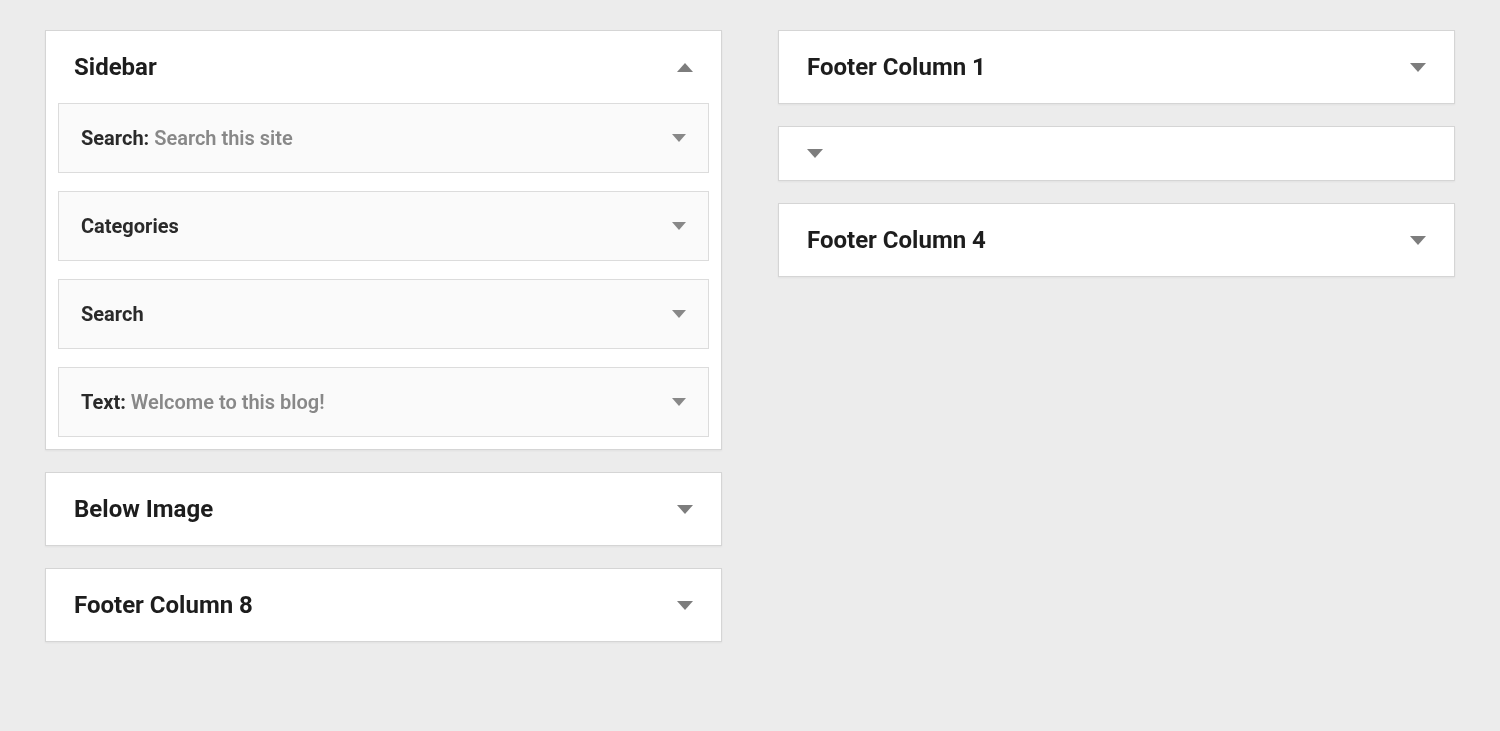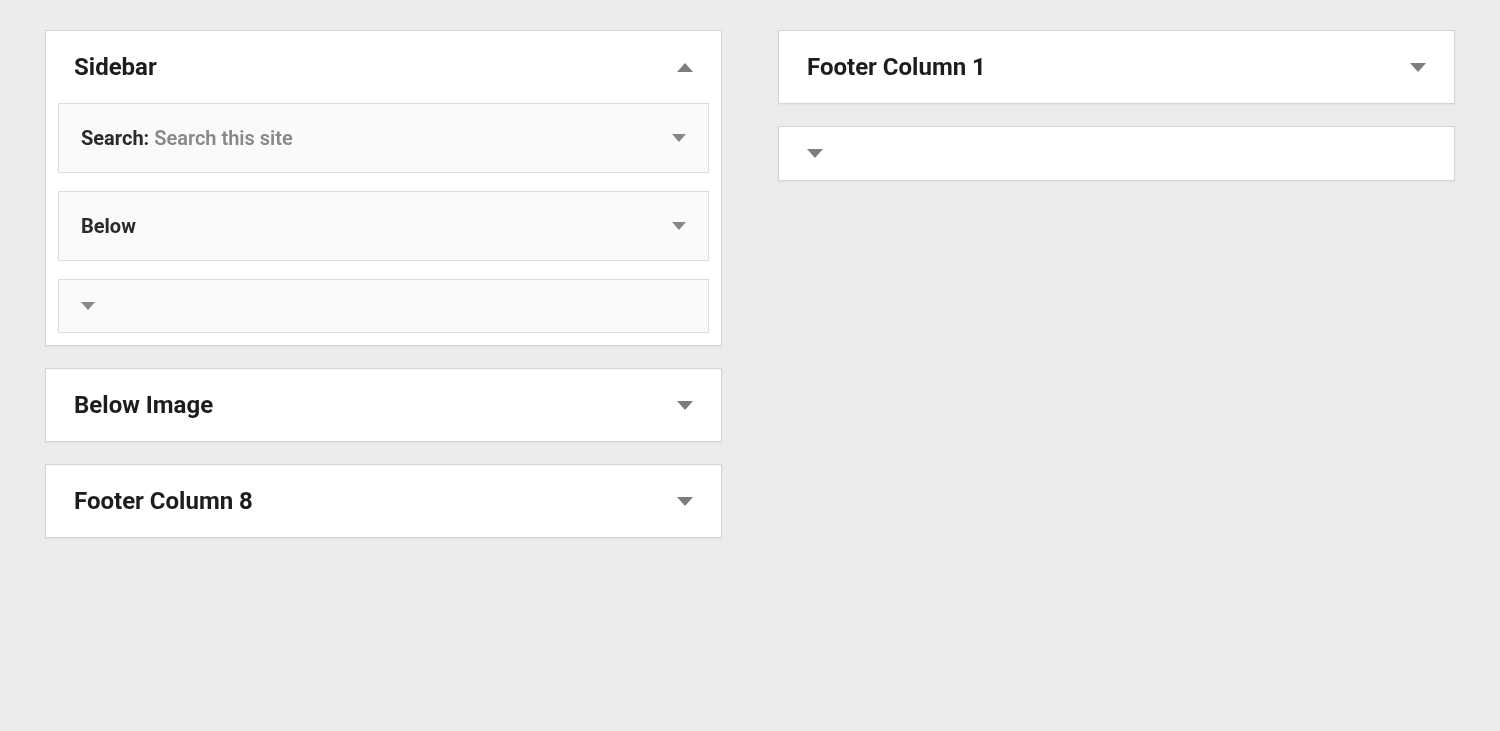--- a/index.html
+++ b/index.html
@@ -99,29 +99,38 @@
       </div>
       <div class="panel-body">
 
         <div class="widget">
           <span>
             <span class="widget-label">Search:</span><span class="widget-suffix"> Search this site</span>
           </span>
           <span class="caret caret-down"></span>
         </div>
 
-
         <div class="widget">
           <span>
-            <span class="widget-label">Below</span><span class="widget-suffix"></span>
+            <span class="widget-label">Categories</span><span class="widget-suffix"></span>
           </span>
           <span class="caret caret-down"></span>
         </div>
 
         <div class="widget">
+          <span>
+            <span class="widget-label">Search</span><span class="widget-suffix"></span>
+          </span>
+          <span class="caret caret-down"></span>
+        </div>
+
+        <div class="widget">
+          <span>
+            <span class="widget-label">Text:</span><span class="widget-suffix"> Welcome to this blog!</span>
+          </span>
           <span class="caret caret-down"></span>
         </div>
 
       </div>
     </div>
 
     <div class="panel">
       <div class="panel-header">
         <span class="panel-title">Below Image</span>
         <span class="caret caret-down"></span>
@@ -145,16 +154,22 @@
         <span class="caret caret-down"></span>
       </div>
     </div>
 
     <div class="panel">
       <div class="panel-header">
         <span class="caret caret-down"></span>
       </div>
     </div>
 
+    <div class="panel">
+      <div class="panel-header">
+        <span class="panel-title">Footer Column 4</span>
+        <span class="caret caret-down"></span>
+      </div>
+    </div>
 
   </div>
 
 </div>
 
 </body></html>

